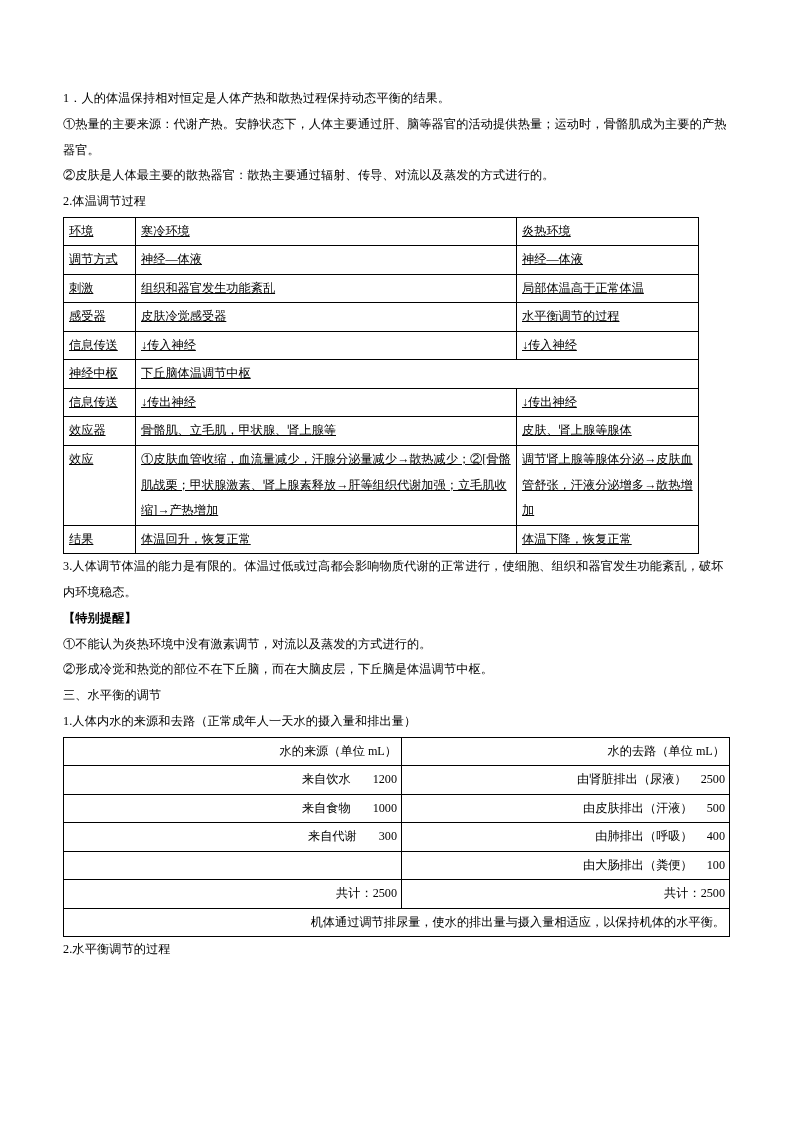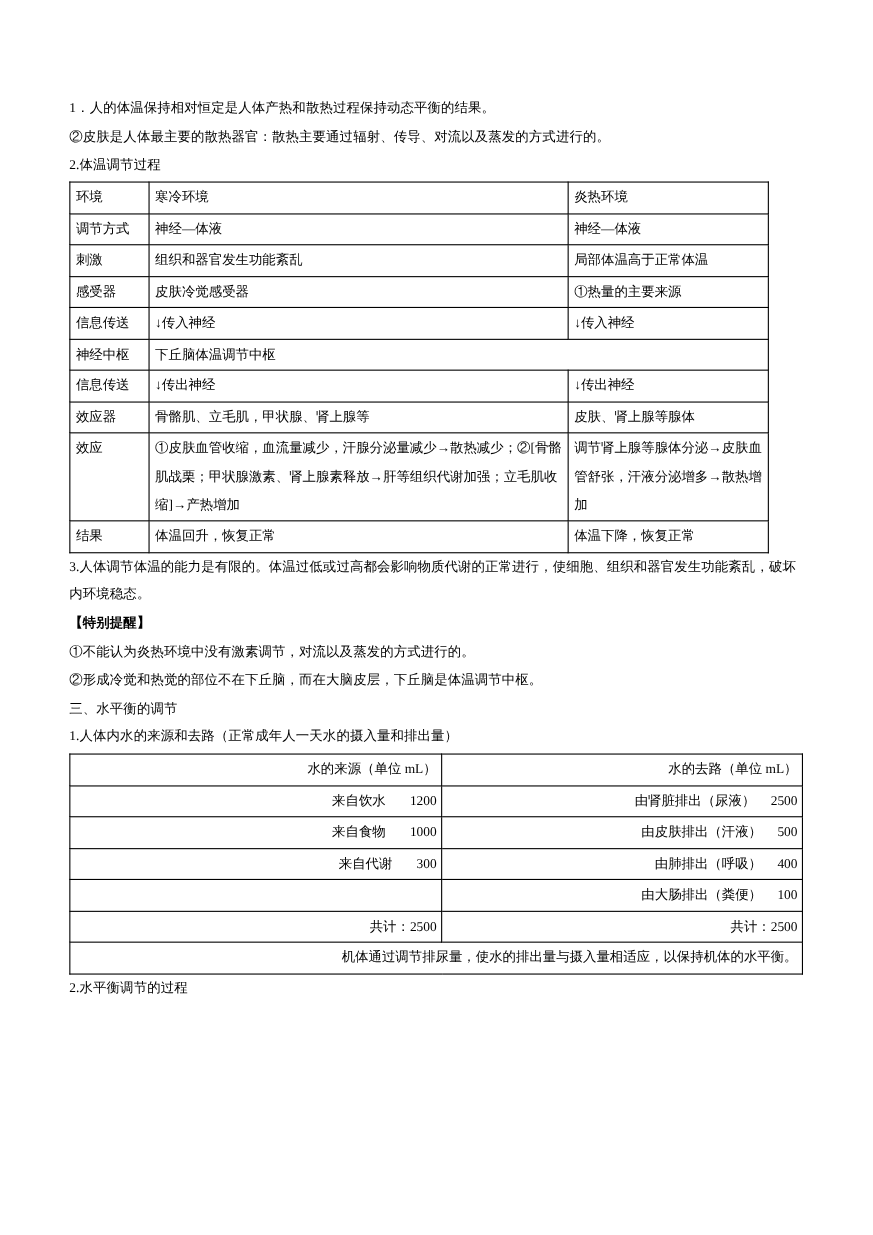--- a/index.html
+++ b/index.html
@@ -50,21 +50,21 @@
   }
   .tbl td {
     border: 1px solid #000000;
     padding: 1px 4px 1px 5px;
     vertical-align: top;
     word-break: break-all;
     height: 26px;
     box-sizing: border-box;
   }
   
-  #temp-table { width: 635px; }
+  #temp-table { width: 635px; text-decoration: underline; }
   #temp-table col.c1 { width: 72px; }
   #temp-table col.c2 { width: 381px; }
   #temp-table col.c3 { width: 182px; }
   #temp-table td.effect-cell { line-height: 25.6px; }
   
   #water-table { width: 666px; text-align: right; }
   #water-table col.w1 { width: 338px; }
   #water-table col.w2 { width: 328px; }
   #water-table td { height: 27px; }
   .num-gap { display: inline-block; width: 22px; }
@@ -72,20 +72,21 @@
   .tbl-wrap { margin-top: 1px; margin-bottom: 0px; }
   .empty-cell { }
 </style>
 </head>
 <body>
 
 <div class="page">
   <div class="content">
 
     <p class="para">1．人的体温保持相对恒定是人体产热和散热过程保持动态平衡的结果。</p>
+    <p class="para">①热量的主要来源：代谢产热。安静状态下，人体主要通过肝、脑等器官的活动提供热量；运动时，骨骼肌成为主要的产热器官。</p>
     <p class="para">②皮肤是人体最主要的散热器官：散热主要通过辐射、传导、对流以及蒸发的方式进行的。</p>
 
     <p class="para">2.体温调节过程</p>
 
     <div class="tbl-wrap">
       <table class="tbl" id="temp-table">
         <colgroup>
             <col class="c1">
             <col class="c2">
             <col class="c3">
@@ -102,21 +103,21 @@
             <td>神经—体液</td>
           </tr>
           <tr>
             <td>刺激</td>
             <td>组织和器官发生功能紊乱</td>
             <td>局部体温高于正常体温</td>
           </tr>
           <tr>
             <td>感受器</td>
             <td>皮肤冷觉感受器</td>
-            <td>①热量的主要来源</td>
+            <td>水平衡调节的过程</td>
           </tr>
           <tr>
             <td>信息传送</td>
             <td>↓传入神经</td>
             <td>↓传入神经</td>
           </tr>
           <tr>
             <td>神经中枢</td>
             <td colspan="2">下丘脑体温调节中枢</td>
           </tr>

